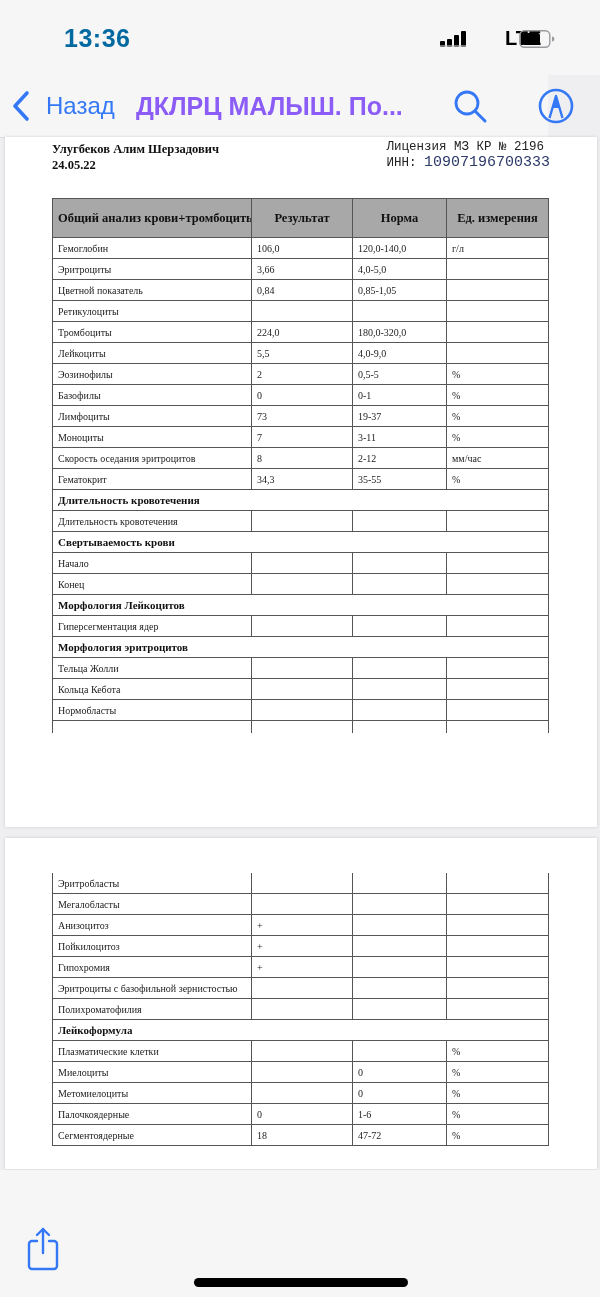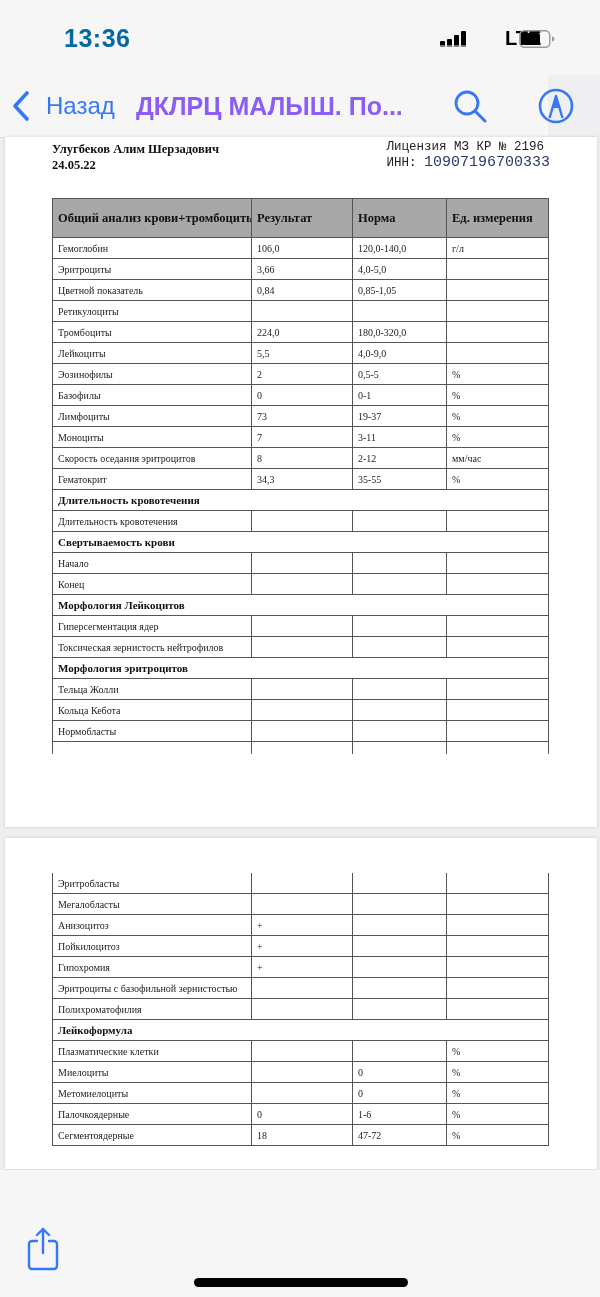--- a/index.html
+++ b/index.html
@@ -29,21 +29,21 @@
   .doc-header-left { position:absolute; left:47px; top:4px; font-family:"Liberation Serif", serif; font-weight:700; font-size:12.5px; line-height:16px; color:#111; }
   .doc-header-right { position:absolute; right:47px; top:2px; font-family:Liberation Mono, monospace; font-size:12.5px; line-height:16px; color:#222; text-align:left;margin-left:45px; }
   .inn-value { color:#2c3a6a; font-size:15px; }
 
   table.lab { position:absolute; left:47px; border-collapse:collapse; table-layout:fixed; width:496px;
     font-family:"Liberation Serif", serif; font-size:10px; color:#222; }
   table.lab col.c1 { width:199px; } table.lab col.c2 { width:101px; }
   table.lab col.c3 { width:94px; } table.lab col.c4 { width:102px; }
   table.lab td, table.lab th { border:1.3px solid #555; padding:0 5px; height:20px; text-align:left; white-space:nowrap; overflow:hidden; }
   table.lab thead th { background:#a8a8a8; font-size:12.5px; font-weight:700; color:#111; height:38px; }
-  table.lab thead th.center { }
+  table.lab thead th.center { text-align:center; }
   table.lab thead th.first { line-height:15px; }
   table.lab td.section { font-weight:700; font-size:11px; color:#111; }
   .t1 { top:30px;margin-top:31px; }
   .t2 { top:35px; }
   table.lab tr.open td { border-bottom:none; height:12px; }
   table.lab tr.opentop td { border-top:none; }
 
   .toolbar { position:absolute; left:0; top:1170px; width:600px; height:127px; background:#f6f6f7; }
   .share-btn { position:absolute; left:27px; top:55px; width:32px; height:46px; cursor:pointer; }
   .home-indicator { position:absolute; left:194px; top:1278px; width:214px; height:9px; border-radius:5px; background:#000; }
@@ -211,26 +211,20 @@
         <tr>
           <td colspan="4" class="section">Морфология Лейкоцитов</td>
         </tr>
         <tr>
           <td>Гиперсегментация ядер</td>
           <td></td>
           <td></td>
           <td></td>
         </tr>
         <tr>
-          <td>Токсическая зернистость нейтрофилов</td>
-          <td></td>
-          <td></td>
-          <td></td>
-        </tr>
-        <tr>
           <td colspan="4" class="section">Морфология эритроцитов</td>
         </tr>
         <tr>
           <td>Тельца Жолли</td>
           <td></td>
           <td></td>
           <td></td>
         </tr>
         <tr>
           <td>Кольца Кебота</td>

